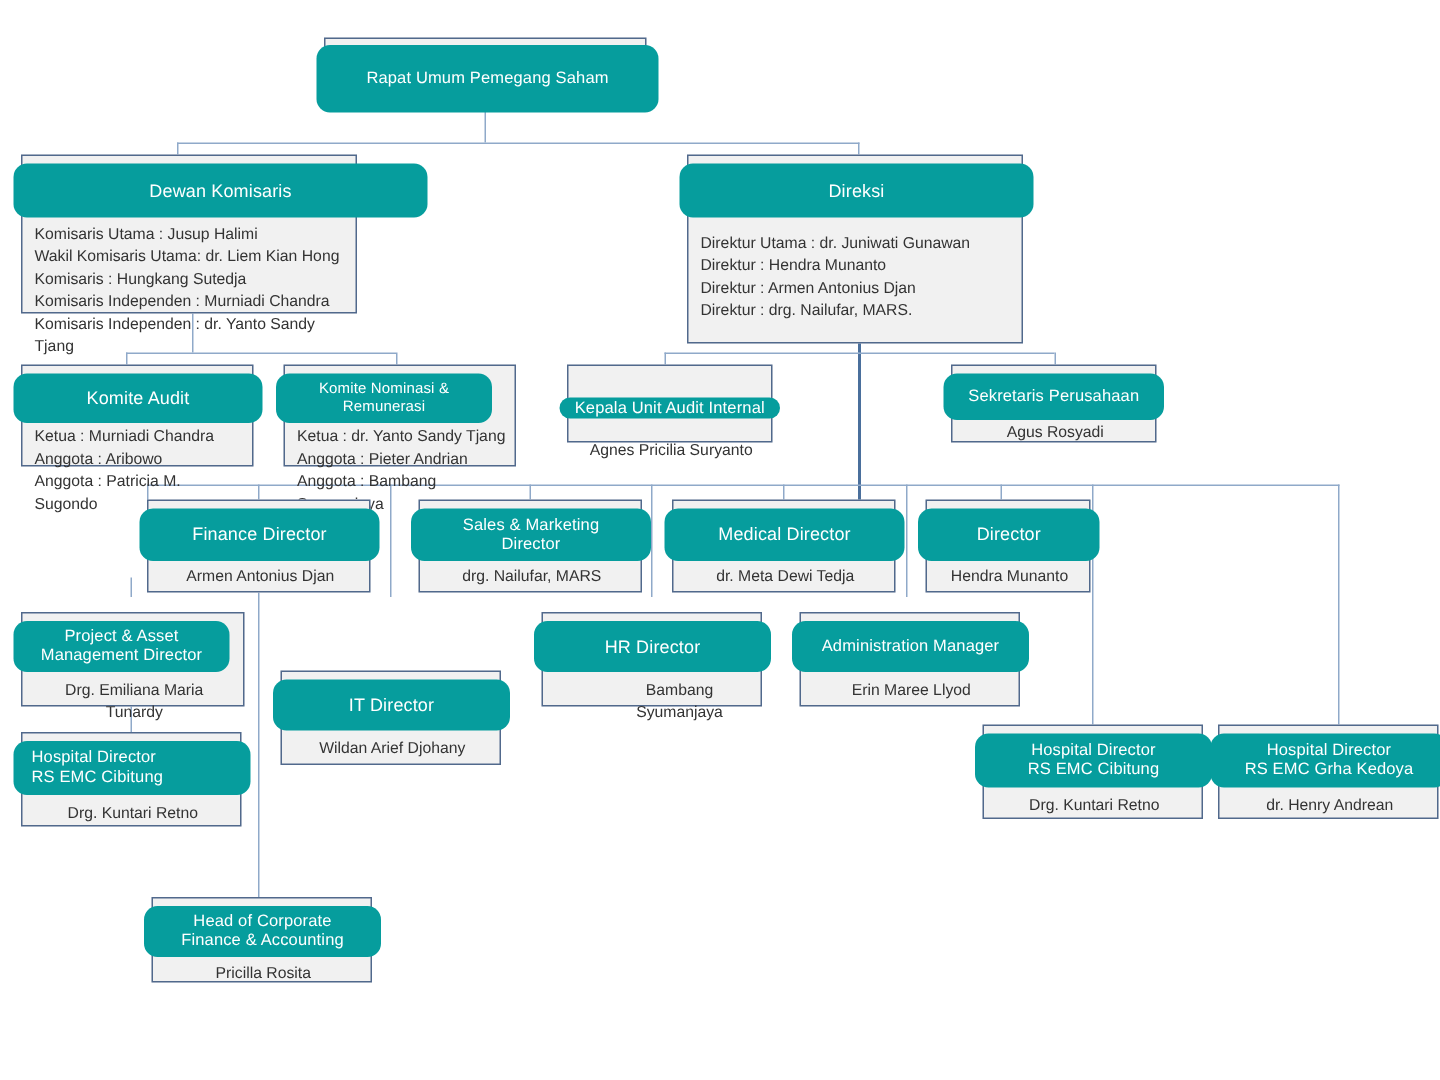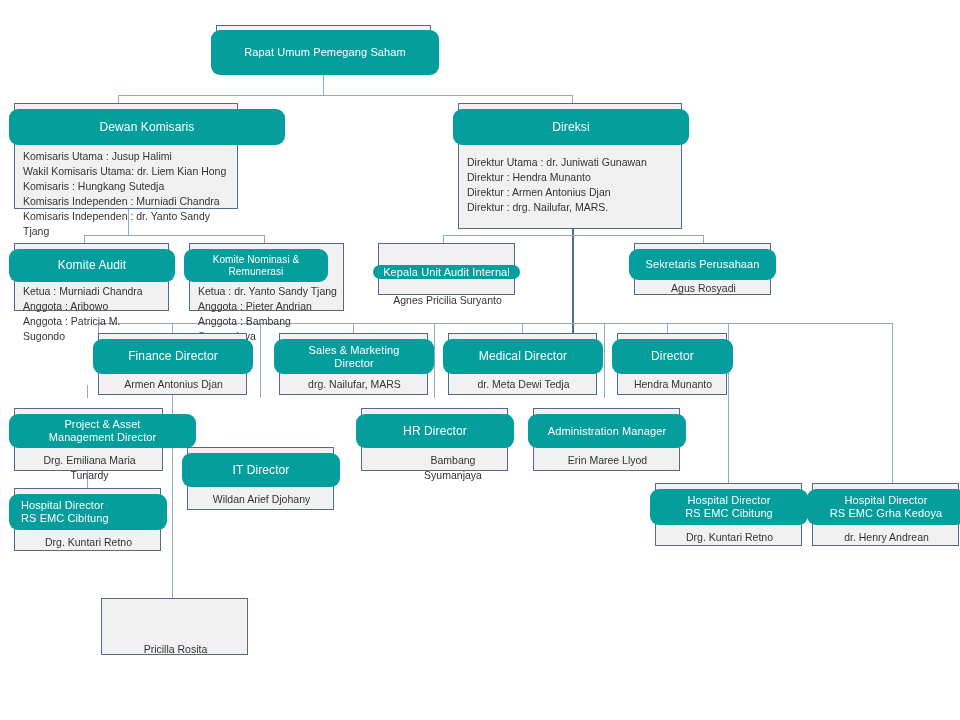--- a/index.html
+++ b/index.html
@@ -183,21 +183,21 @@
     <div class="hdr f12" style="width:160px; height:35px;">Medical Director</div>
     <div class="body f10" style="top:40px;">dr. Meta Dewi Tedja</div>
   </div>
 
   <div class="node" style="left:617px; top:333px; width:110px; height:62px;">
     <div class="hdr f12" style="width:121px; height:35px;">Director</div>
     <div class="body f10" style="top:40px;">Hendra Munanto</div>
   </div>
 
   <div class="node" style="left:14px; top:408px; width:149px; height:63px;">
-    <div class="hdr f11" style="width:187px; height:34px; white-space:pre-line;">Project &amp; Asset
+    <div class="hdr f11" style="width:144px; height:34px; white-space:pre-line;">Project &amp; Asset
 Management  Director</div>
     <div class="body f10" style="top:41px;">Drg. Emiliana Maria Tunardy</div>
   </div>
 
   <div class="node" style="left:187px; top:408px; width:147px; height:63px;margin-top:39px;">
     <div class="hdr f12" style="width:158px; height:34px;">IT Director</div>
     <div class="body f10" style="top:41px;">Wildan Arief Djohany</div>
   </div>
 
   <div class="node" style="left:361px; top:408px; width:147px; height:63px;">
@@ -222,16 +222,18 @@
     <div class="body f10" style="top:43px;">Drg. Kuntari Retno</div>
   </div>
 
   <div class="node" style="left:812px; top:483px; width:147px; height:63px;">
     <div class="hdr f11" style="width:158px; height:36px; white-space:pre-line;">Hospital Director
 RS EMC Grha Kedoya</div>
     <div class="body f10" style="top:43px;">dr. Henry Andrean</div>
   </div>
 
   <div class="node" style="left:101px; top:598px; width:147px; height:57px;">
+    <div class="hdr f11" style="width:158px; height:34px; white-space:pre-line;">Head of Corporate
+Finance  &amp; Accounting</div>
     <div class="body f10" style="top:40px;">Pricilla Rosita</div>
   </div>
 
 </div>
 
 </body></html>

